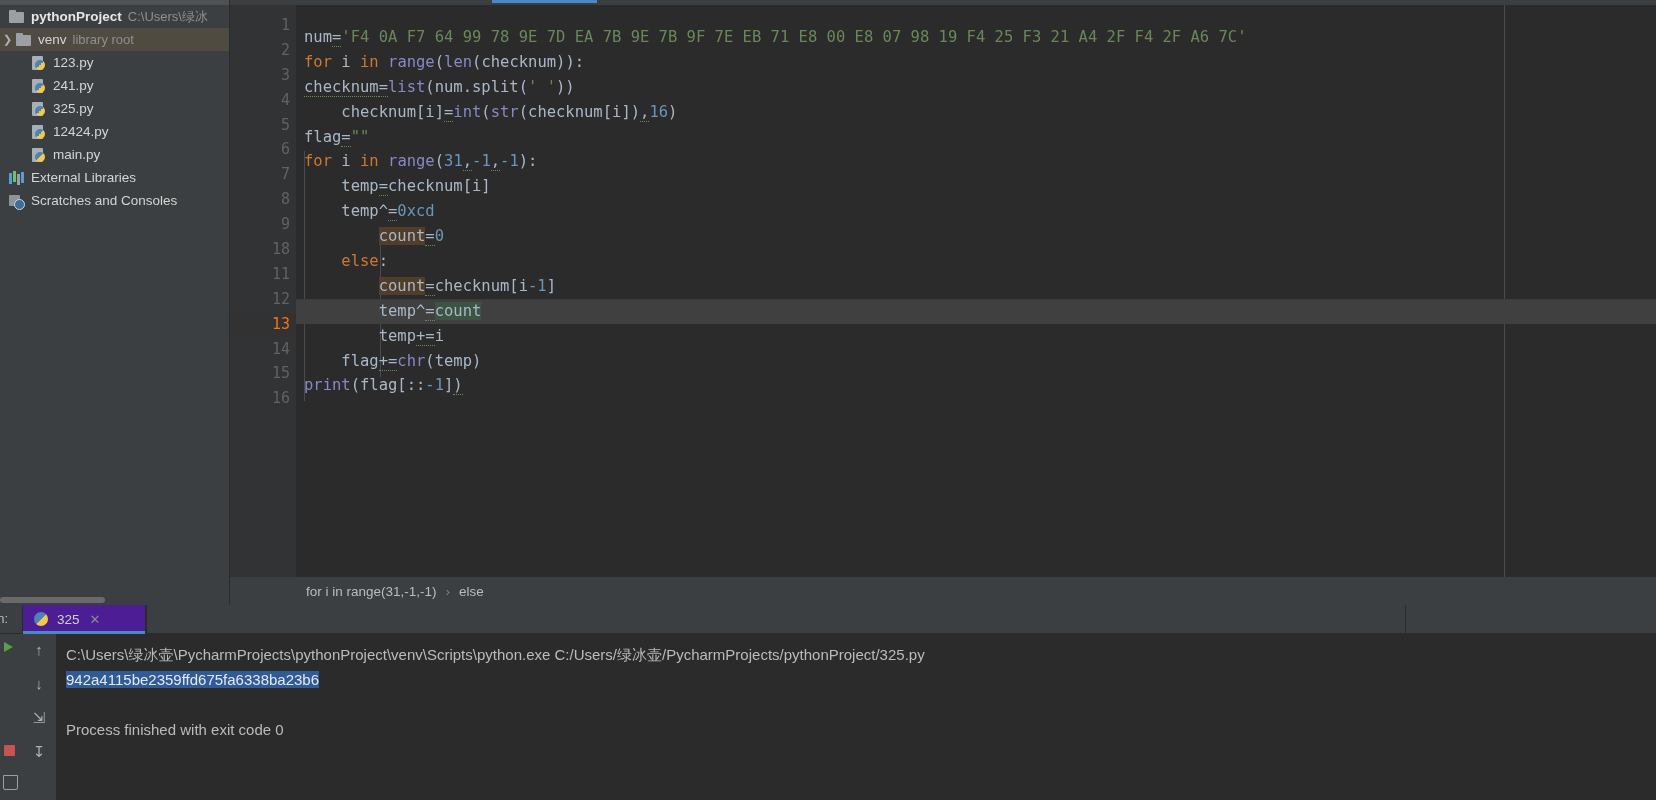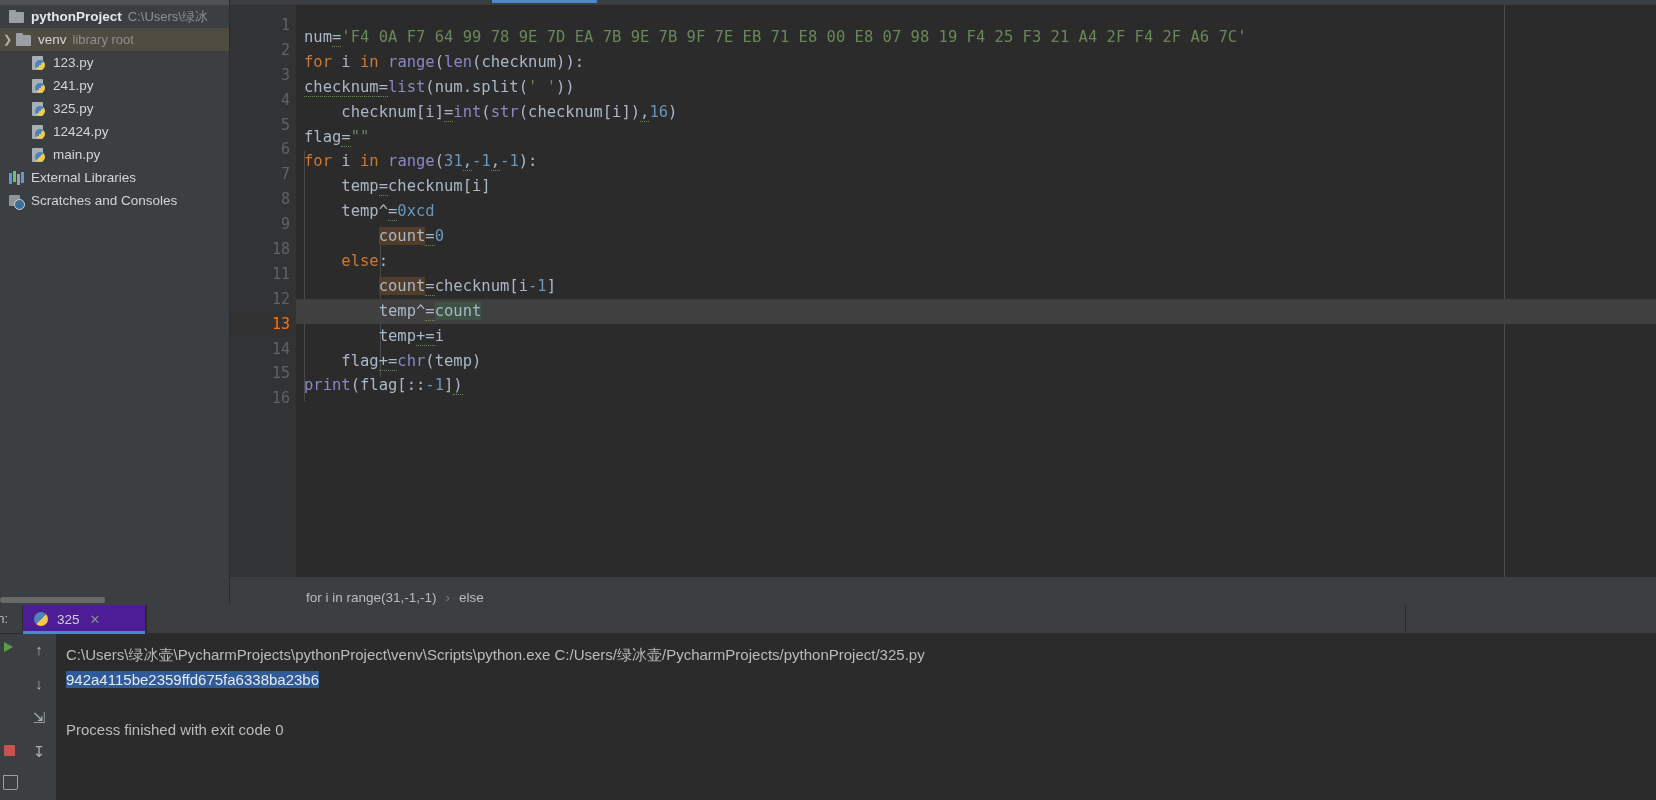--- a/index.html
+++ b/index.html
@@ -242,21 +242,21 @@
     top: 0;
     bottom: 0;
     width: 1px;
     background: #4b4b4b;
   }
   
   .breadcrumb {
     height: 28px;
     background: #3c3f41;
     display: flex;
-    align-items: flex-end;
+    align-items: center;
     padding-left: 76px;
     font-size: 13.5px;
     color: #bbbbbb;
     box-sizing: border-box;
   }
   .breadcrumb .sep { margin: 0 9px; color: #7d7d7d; }
 
   
   .run-panel {
     height: 195px;

